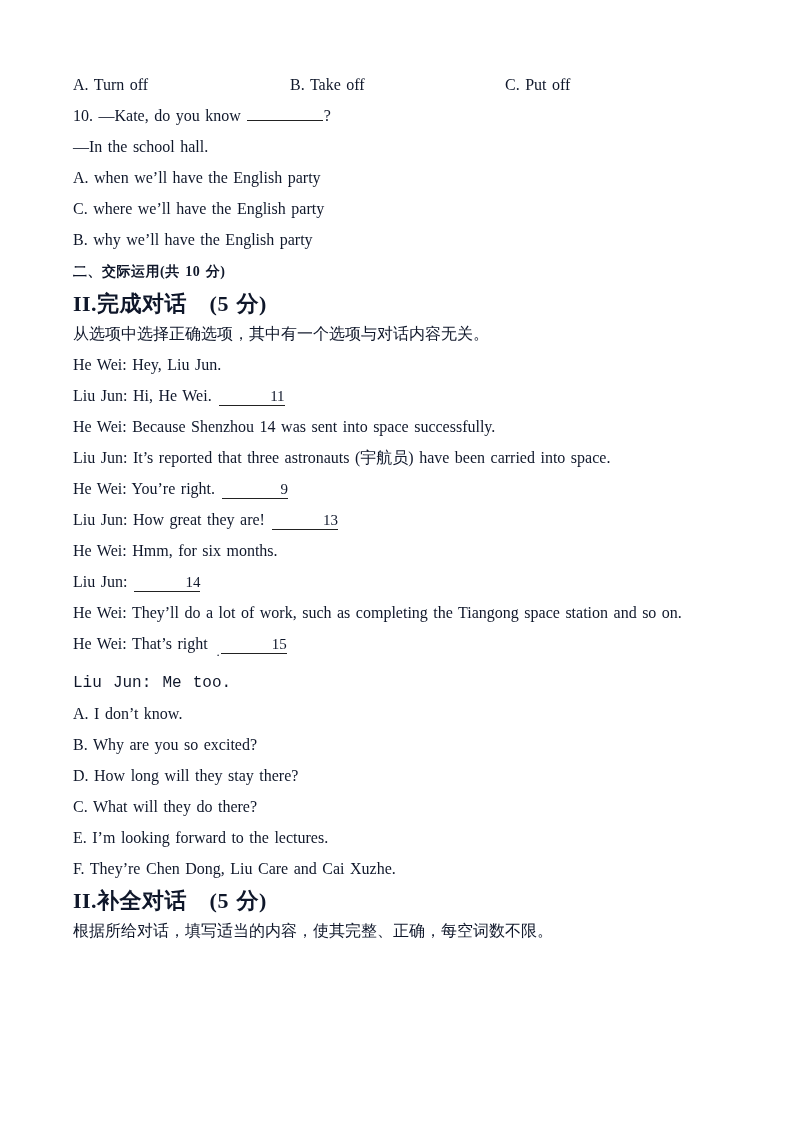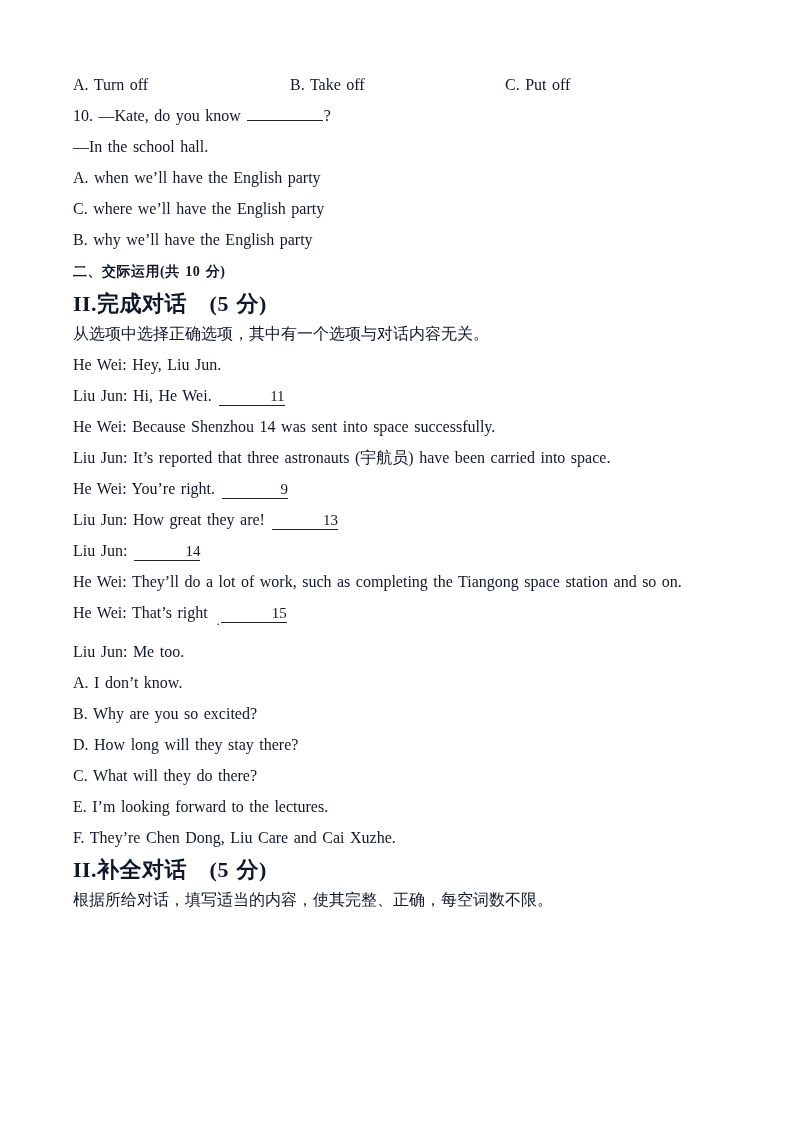--- a/index.html
+++ b/index.html
@@ -40,21 +40,21 @@
     font-size: 15px;
   }
   .blank.wide { min-width: 76px; margin-left: 6px; margin-right: 1px; }
   .stray-dot {
     display: inline-block;
     font-size: 13px;
     vertical-align: -7px;
     margin-left: 9px;
     margin-right: -6px;
   }
-  .gap-top { margin-top: 11px; }
+  .gap-top { margin-top: 11px; font-family: Liberation Mono, monospace; }
 </style>
 </head>
 <body>
 
 <div class="page">
 
   <div class="options-row">
     <span class="col-a">A. Turn off</span>
     <span class="col-b">B. Take off</span>
     <span class="col-c">C. Put off</span>
@@ -79,20 +79,21 @@
   <p class="line"><span>Liu Jun: Hi, He Wei.</span><span class="blank">11</span></p>
 
   <p class="line">He Wei: Because Shenzhou 14 was sent into space successfully.</p>
 
   <p class="line">Liu Jun: It’s reported that three astronauts (宇航员) have been carried into space.</p>
 
   <p class="line"><span>He Wei: You’re right.</span><span class="blank">9</span></p>
 
   <p class="line"><span>Liu Jun: How great they are!</span><span class="blank">13</span></p>
 
+  <p class="line">He Wei: Hmm, for six months.</p>
 
   <p class="line"><span>Liu Jun:</span><span class="blank">14</span></p>
 
   <p class="line">He Wei: They’ll do a lot of work, such as completing the Tiangong space station and so on.</p>
 
 
   <p class="line"><span>He Wei: That’s right</span><span class="stray-dot">.</span><span class="blank">15</span></p>
 
   <p class="line gap-top">Liu Jun: Me too.</p>
 

